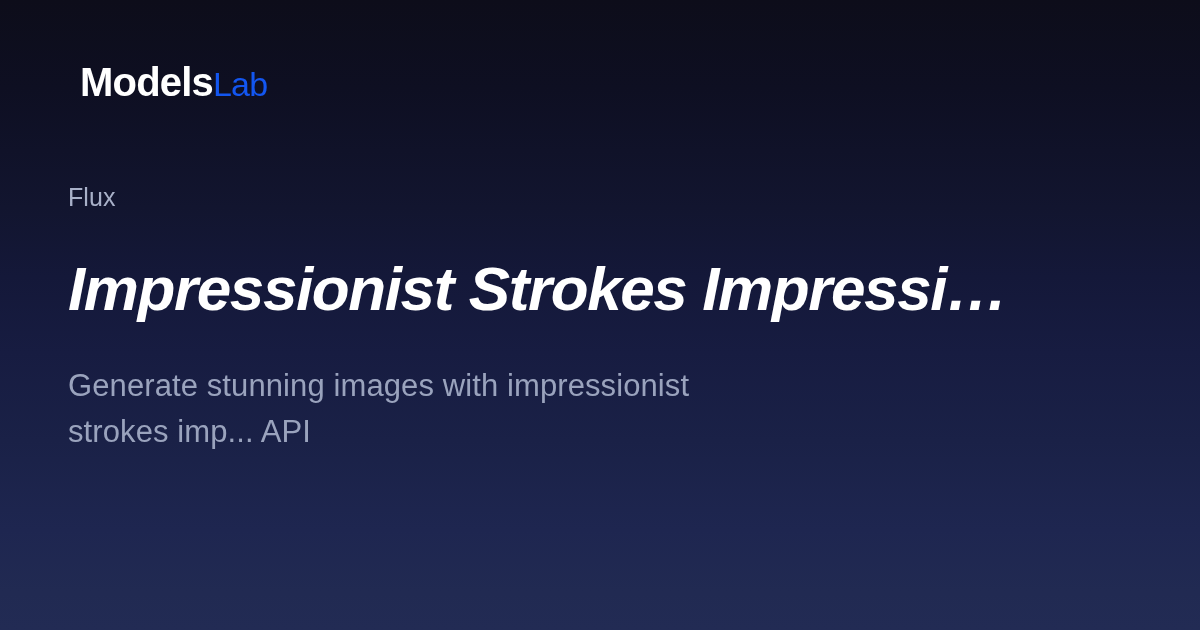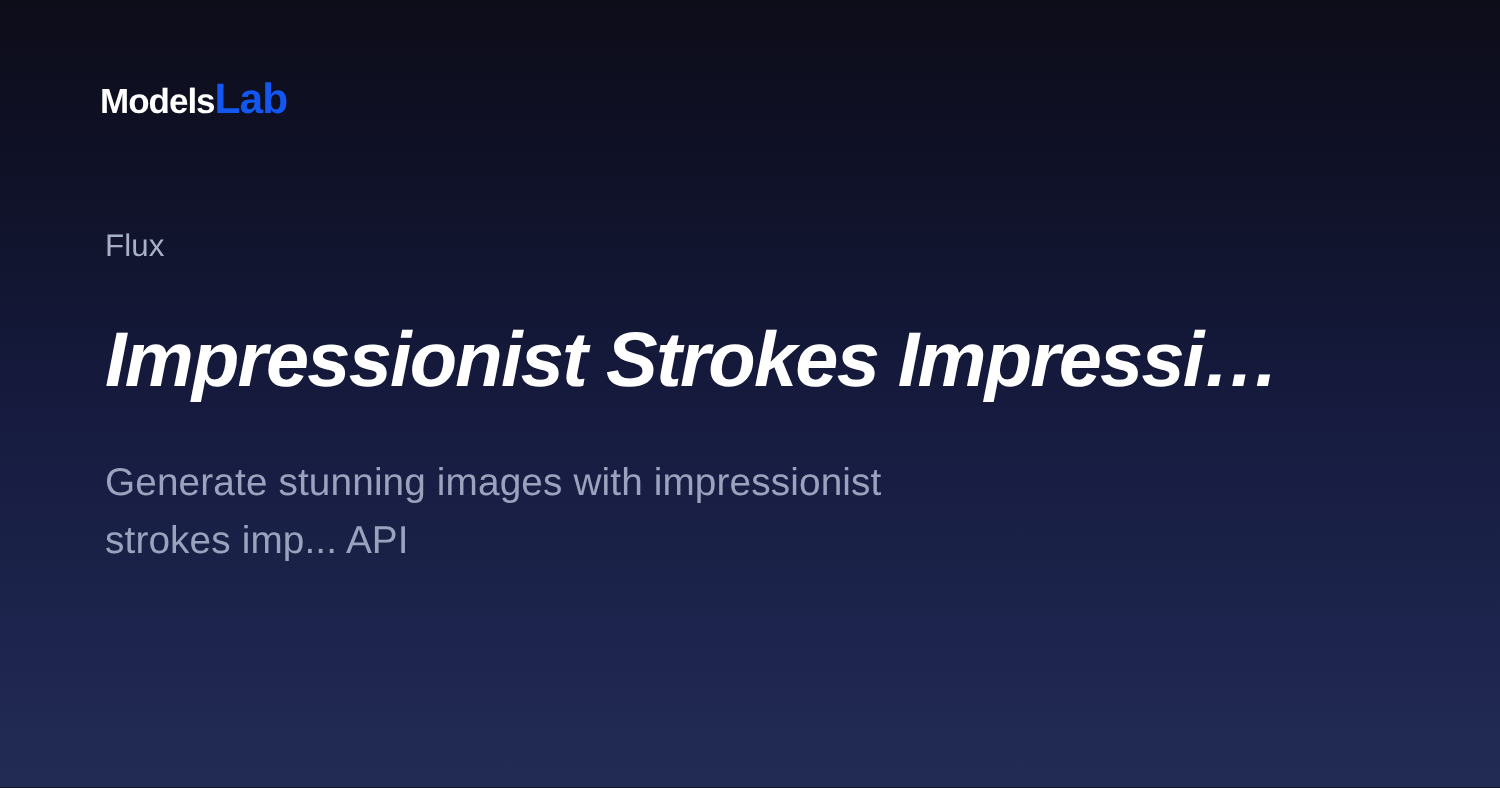--- a/index.html
+++ b/index.html
@@ -42,37 +42,37 @@
     position: absolute;
     left: 80px;
     top: 62px;
     display: flex;
     align-items: baseline;
     line-height: 1;
     white-space: nowrap;
   }
 
   .logo-models {
-    font-size: 28px;
+    font-size: 40px;
     font-weight: bold;
     color: #ffffff;
     letter-spacing: -0.8px;
   }
 
   .logo-lab {
     font-size: 34px;
-    font-weight: bold;
+    font-weight: normal;
     color: #1356f0;
     letter-spacing: -0.8px;
   }
 
   
   .content {
     position: absolute;
-    left: 84px;
+    left: 68px;
     top: 182px;
     width: 1010px;
   }
 
   .eyebrow {
     font-size: 25px;
     font-weight: normal;
     color: #a8b0c8;
     line-height: 1.2;
     letter-spacing: 0.1px;

